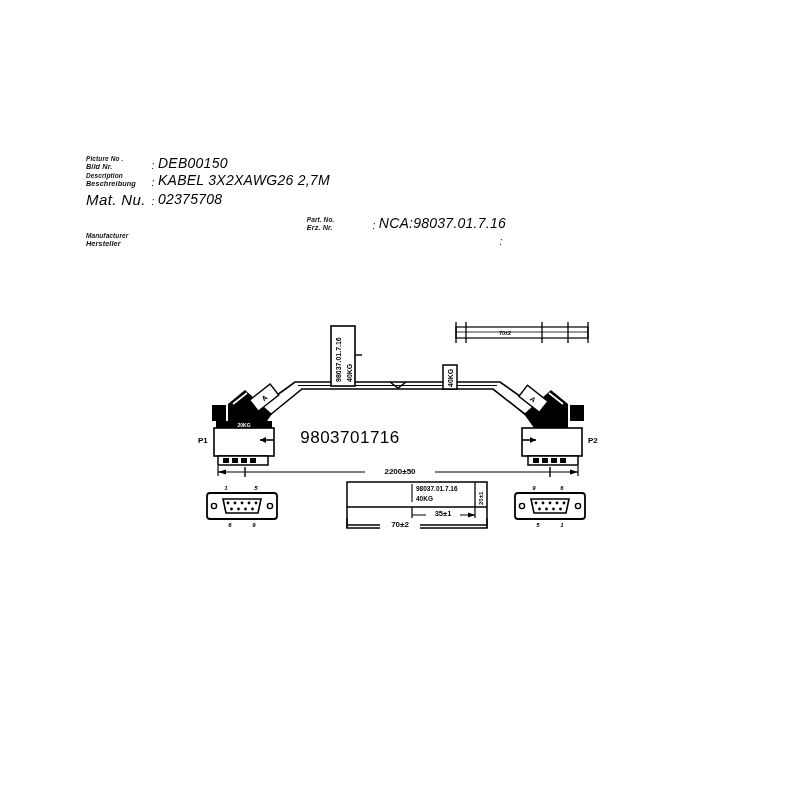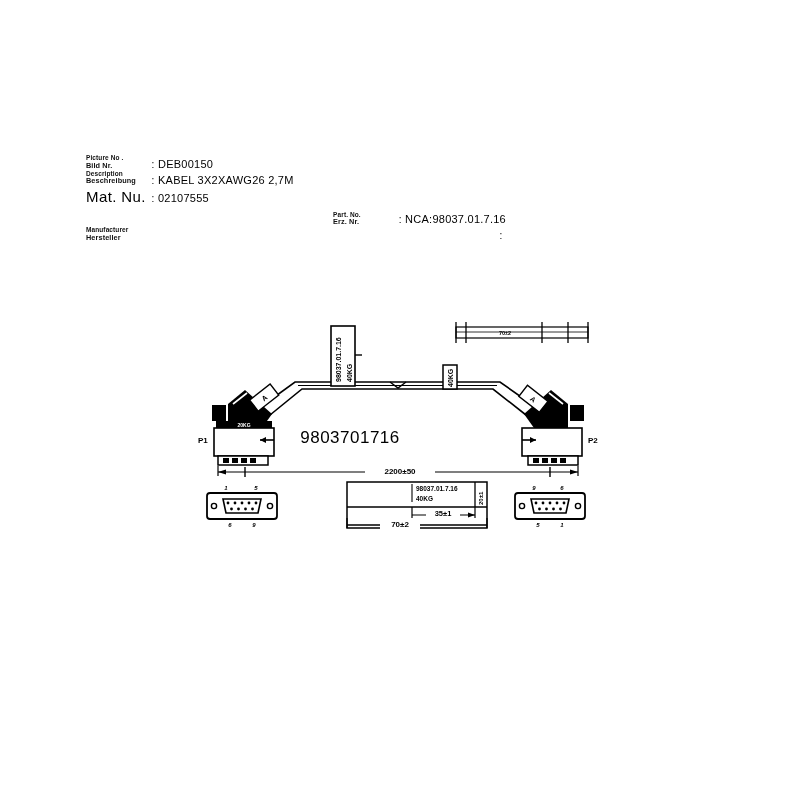--- a/index.html
+++ b/index.html
@@ -15,20 +15,21 @@
   
   .spec-block{
     position:absolute;
     left:86px; top:155px;
     width:420px;
   }
   .spec-row{
     display:flex;
     align-items:flex-end;
     margin-bottom:1px;
+    font-style:italic;
   }
   .spec-labels{
     width:62px;
     flex:0 0 62px;
     line-height:1.0;
   }
   .lbl-en{
     display:block;
     font-size:6.5px;
     letter-spacing:0.1px;
@@ -49,21 +50,21 @@
     letter-spacing:0.4px;
     color:#000;
   }
   .spec-colon{
     width:10px;flex:0 0 10px;
     font-size:10px;
     text-align:center;
     color:#000;
   }
   .spec-val{
-    font-size:11px;
+    font-size:14px;
     letter-spacing:0.25px;
     color:#000;
     white-space:nowrap;
   }
   .row-h1 .spec-labels{padding-bottom:1px;}
   .row-mat{margin-top:3px;margin-bottom:0px;}
   .row-erz{margin-top:8px;justify-content:flex-end;}
   .row-her{margin-top:2px;justify-content:space-between;}
 
   
@@ -95,21 +96,21 @@
     </div>
     <div class="spec-colon">:</div>
     <div class="spec-val">KABEL 3X2XAWG26 2,7M</div>
   </div>
 
   <div class="spec-row row-mat">
     <div class="spec-labels">
       <span class="lbl-big">Mat.  Nu.</span>
     </div>
     <div class="spec-colon">:</div>
-    <div class="spec-val">02107555</div>
+    <div class="spec-val">02375708</div>
   </div>
 
   <div class="spec-row row-erz">
     <div class="spec-labels">
       <span class="lbl-en">Part. No.</span>
       <span class="lbl-de">Erz. Nr.</span>
     </div>
     <div class="spec-colon">:</div>
     <div class="spec-val">NCA:98037.01.7.16</div>
   </div>

